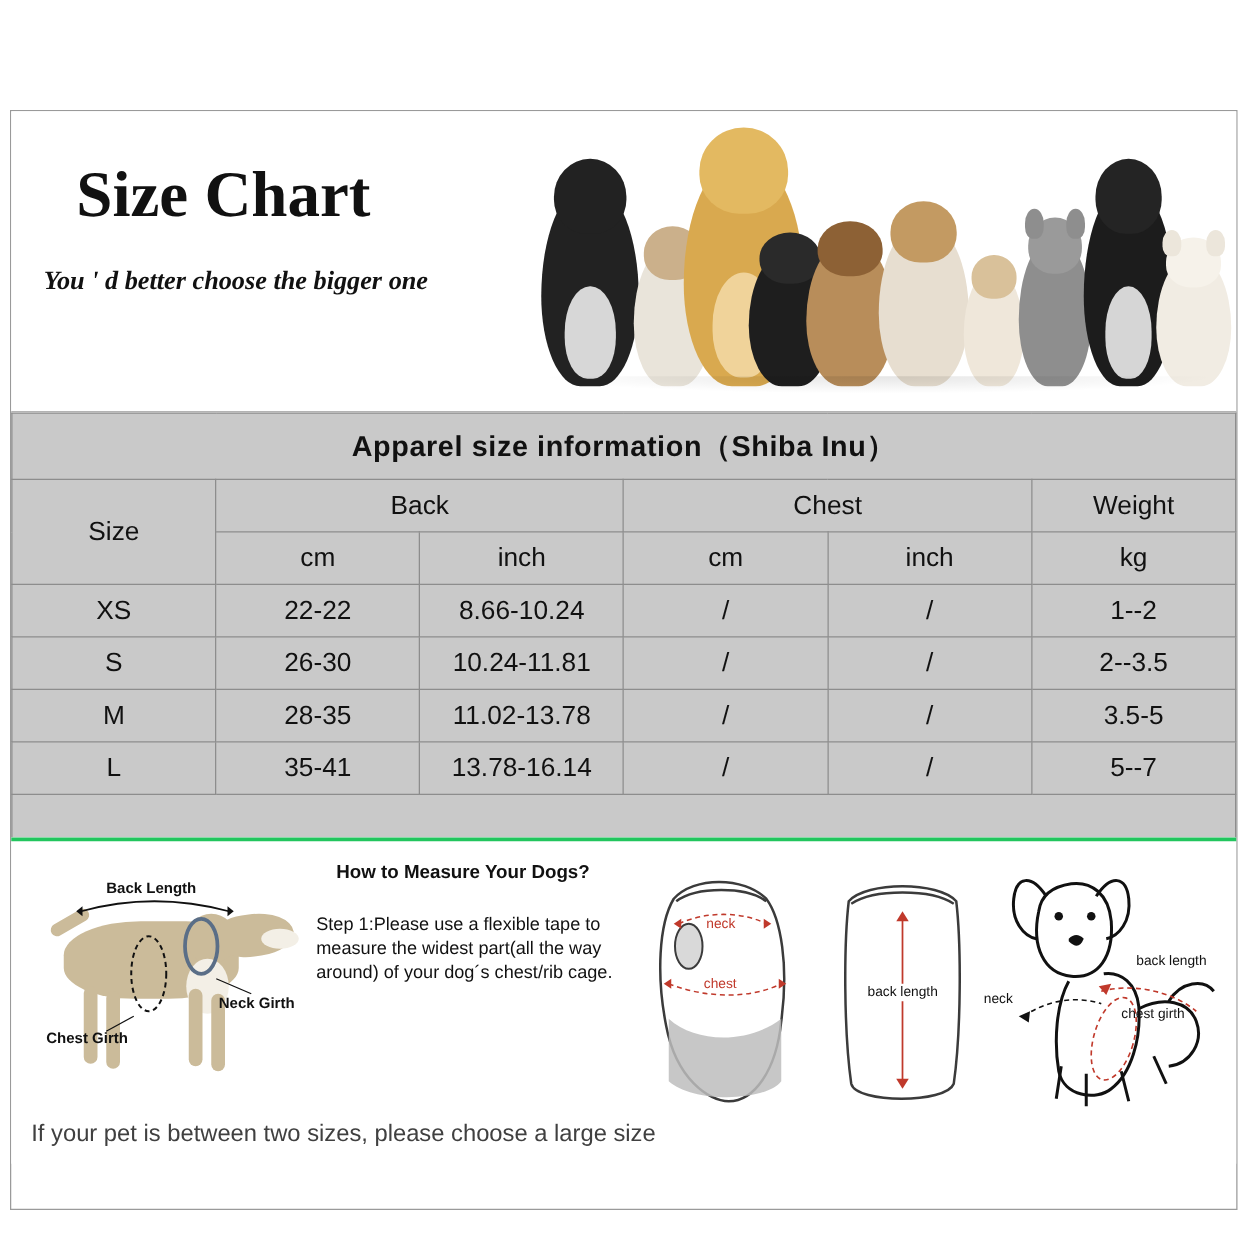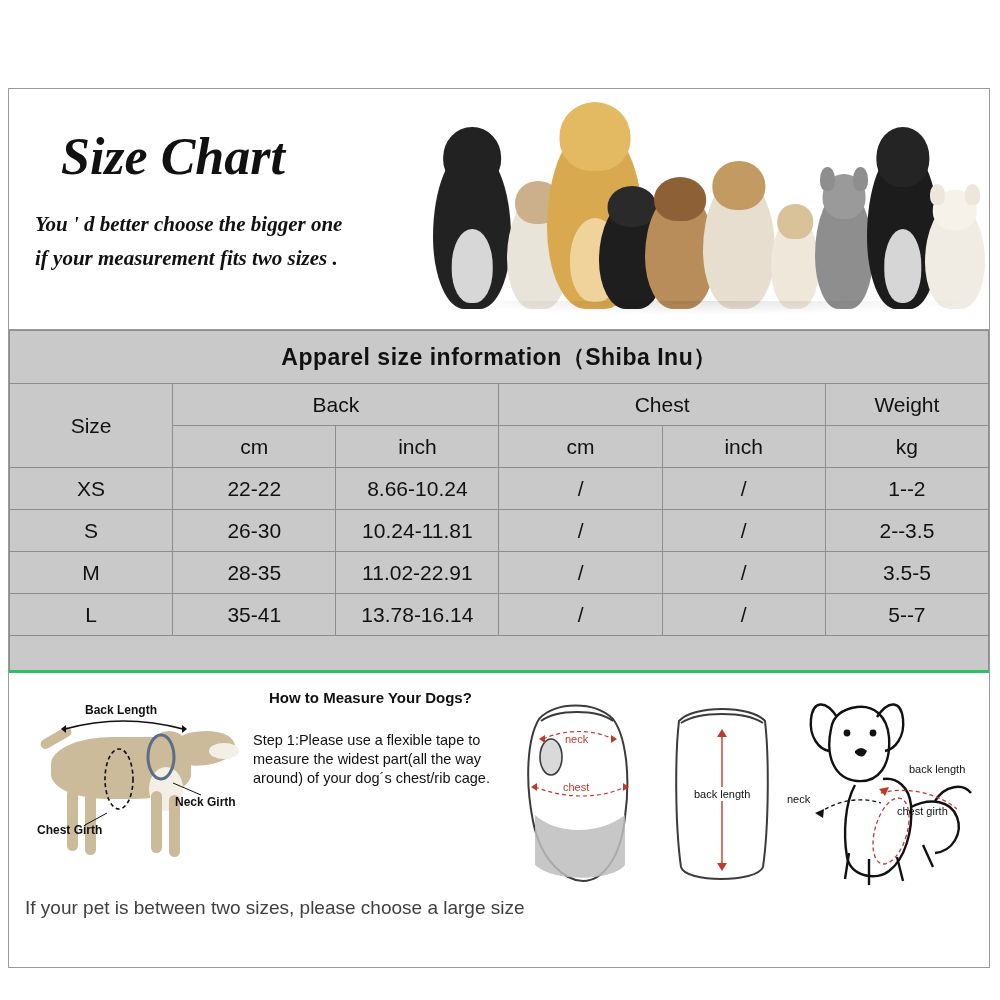--- a/index.html
+++ b/index.html
@@ -39,21 +39,20 @@
     border-bottom: 1px solid #9a9a9a;
     overflow: hidden;
     background: #ffffff;
   }
   .title {
     position: absolute;
     left: 52px;
     top: 38px;
     font-family: "Liberation Serif", serif;
     font-weight: bold;
-    font-style: italic;
     font-size: 52px;
     color: #111111;
     letter-spacing: 0px;
     white-space: nowrap;
   }
   .subtitle {
     position: absolute;
     left: 26px;
     top: 118px;
     font-family: "Liberation Serif", serif;
@@ -281,21 +280,20 @@
 <body>
 
 <div id="page">
 
   <div class="card">
 
     <div class="header">
       <div class="title">Size Chart</div>
       <div class="subtitle">
         <div>You ' d better choose the bigger one</div>
-        <div>if your measurement fits two sizes .</div>
       </div>
 
       <div class="animals">
 
         <div class="animal" style="left:14px; width:78px; height:160px; background:#222;">
           <div class="head" style="background:#222;"></div>
           <div class="chest"></div>
         </div>
 
         <div class="animal" style="left:88px; width:62px; height:112px; background:#e9e4da;">
@@ -374,21 +372,21 @@
           <td>S</td>
           <td>26-30</td>
           <td>10.24-11.81</td>
           <td>/</td>
           <td>/</td>
           <td>2--3.5</td>
         </tr>
         <tr>
           <td>M</td>
           <td>28-35</td>
-          <td>11.02-22.91</td>
+          <td>11.02-13.78</td>
           <td>/</td>
           <td>/</td>
           <td>3.5-5</td>
         </tr>
         <tr>
           <td>L</td>
           <td>35-41</td>
           <td>13.78-16.14</td>
           <td>/</td>
           <td>/</td>

